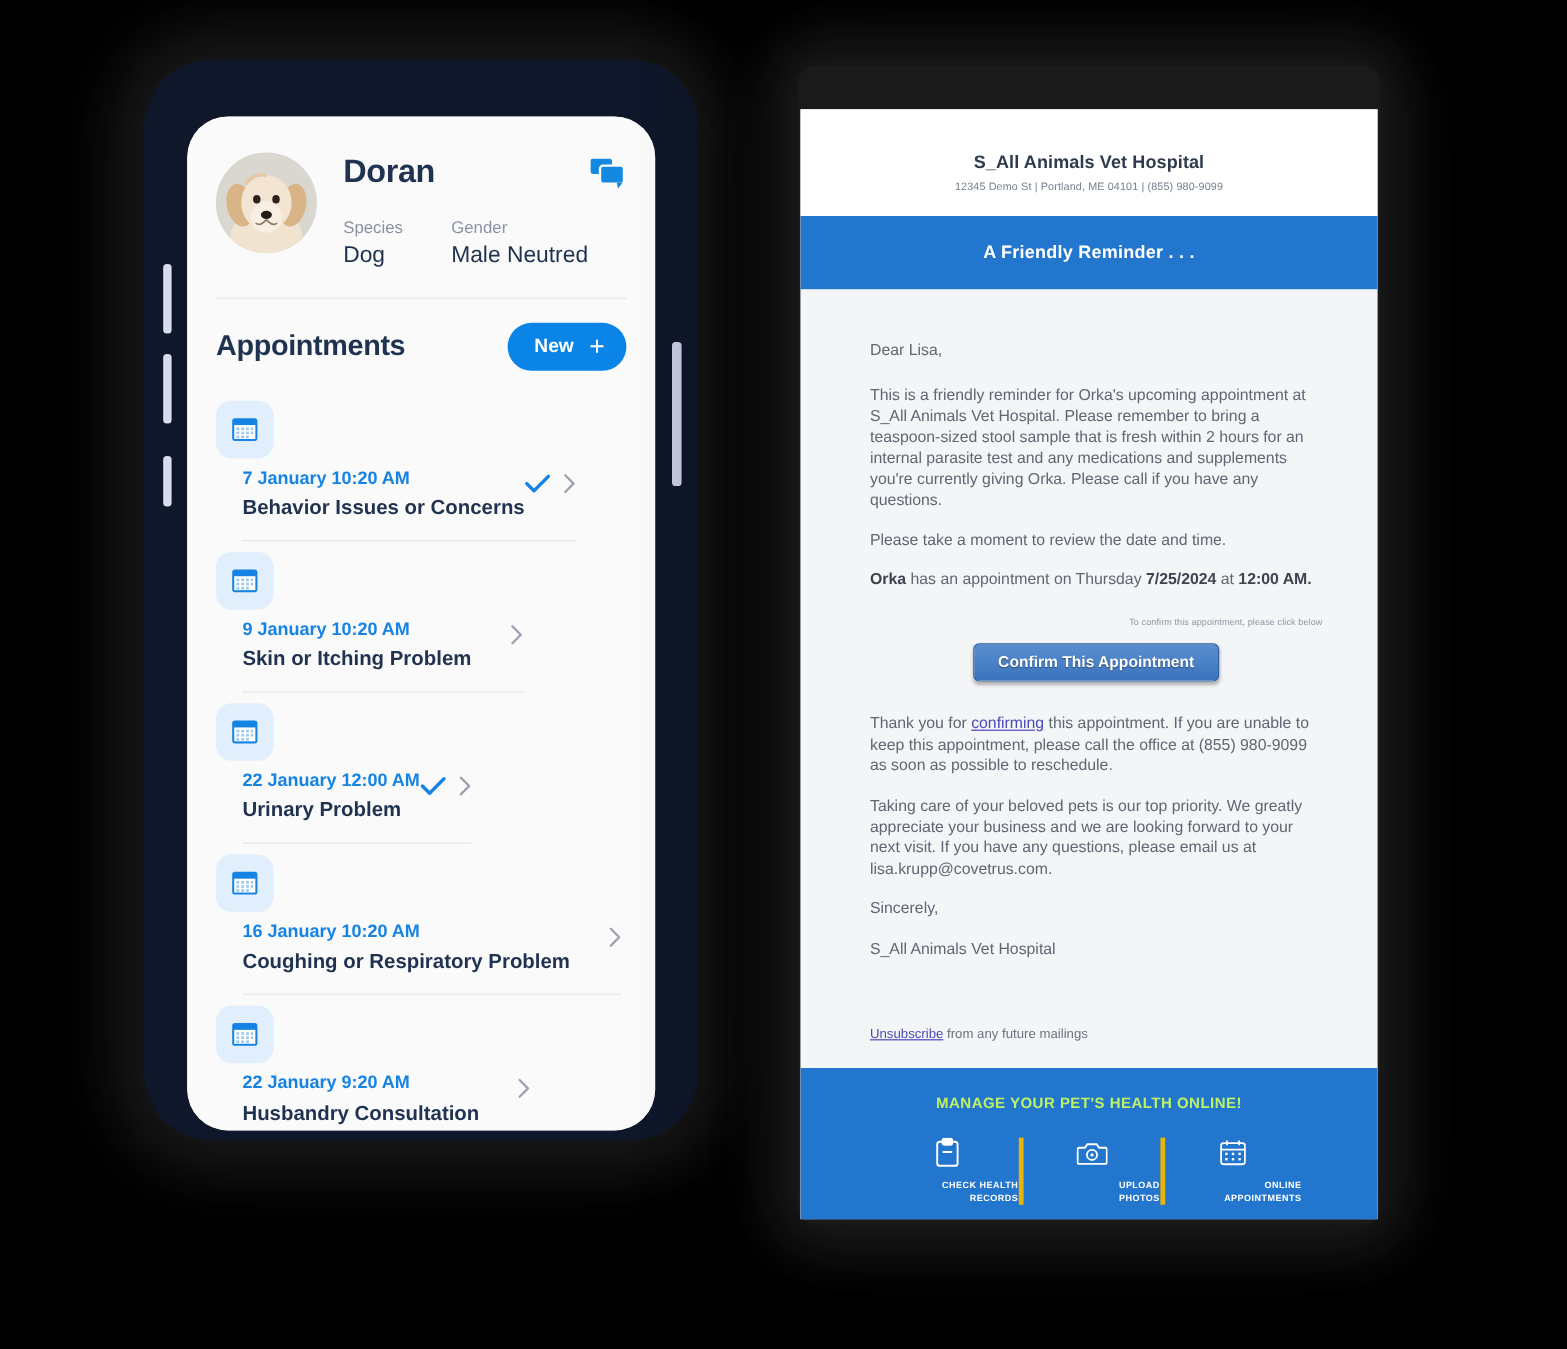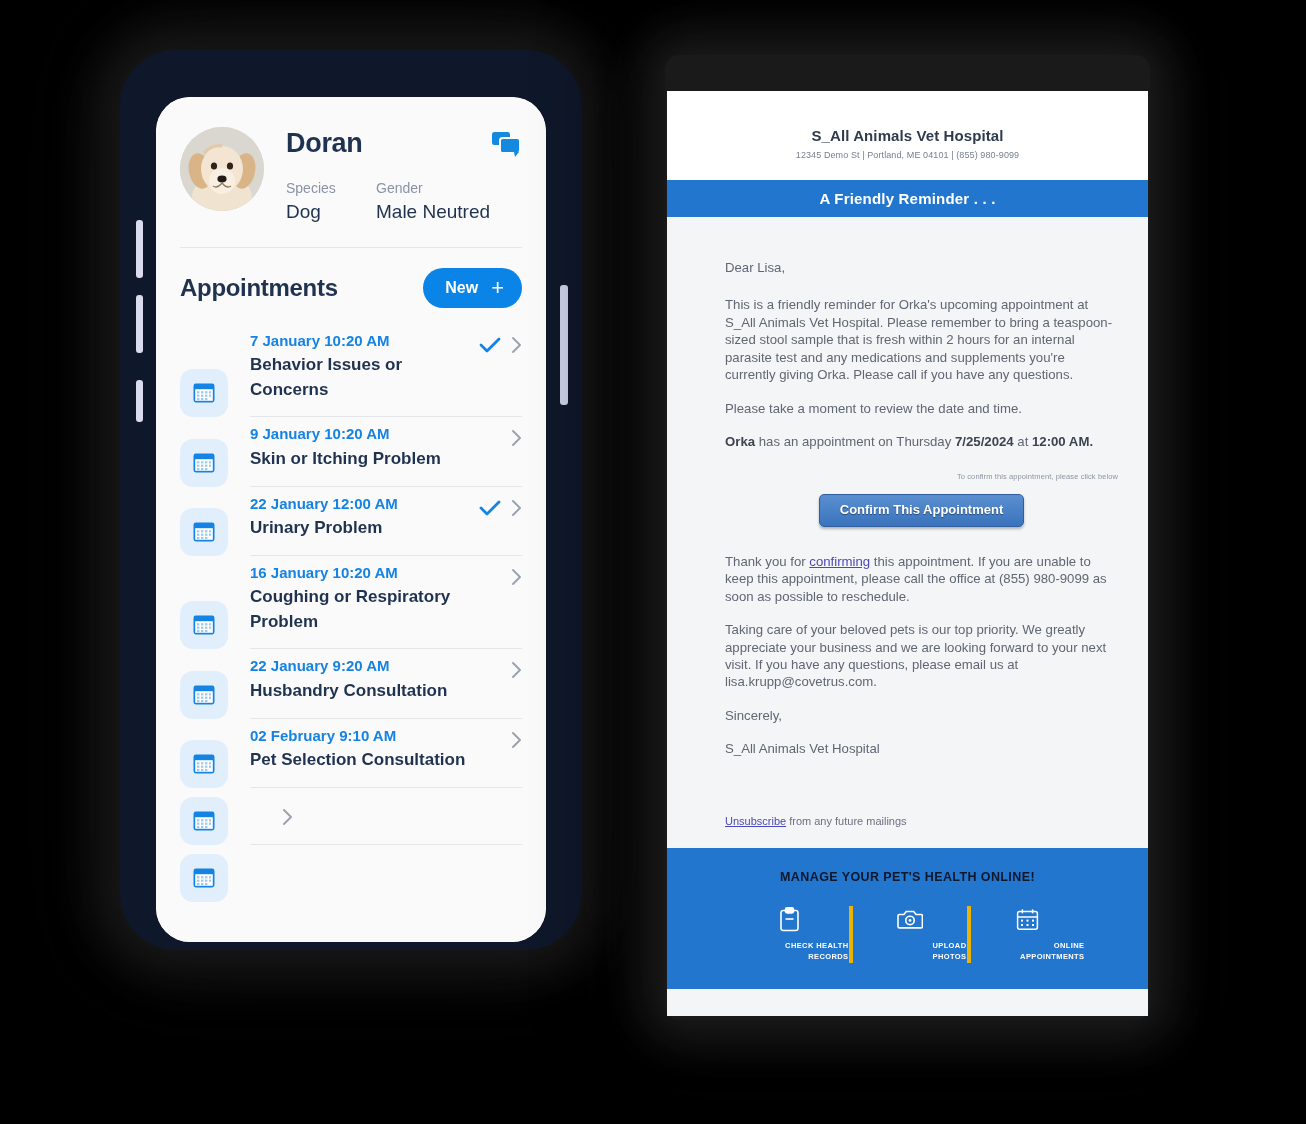--- a/index.html
+++ b/index.html
@@ -81,21 +81,21 @@
     background: #0b84e8; color: #fff;
     border: none; border-radius: 22px;
     padding: 9px 18px 9px 22px;
     font-family: inherit; font-size: 16px; font-weight: bold;
     cursor: pointer;
   }
   #new-plus { font-size: 22px; font-weight: 400; line-height: 1; }
 
   
   #appt-list { margin-top: 2px; }
-  .appt-row { display: flex; align-items: flex-end; }
+  .appt-row { display: flex; align-items: flex-start; flex-direction: column; }
   .appt-cal-wrap {
     flex: 0 0 48px; width: 48px; height: 48px;
     background: #e1eefb; border-radius: 13px;
     display: flex; align-items: center; justify-content: center;
     margin-top: 9px;
   }
   .appt-body {
     flex: 1; margin-left: 22px;
     padding: 6px 0 14px 0;
     border-bottom: 1px solid #e4e6ea;
@@ -121,44 +121,44 @@
     position: absolute; left: 2px; top: 36px;
     width: 481px; height: 925px;
     background: #f4f5f7;
     overflow: hidden;
   }
   #email-top { background: #ffffff; padding: 36px 0 20px 0; text-align: center; }
   #clinic-name { font-size: 15px; color: #2f3b4d; font-weight: bold; letter-spacing: 0.1px; }
   #clinic-address { font-size: 9px; color: #76808f; margin-top: 6px; letter-spacing: 0.1px; }
   #email-banner {
     background: #2376ce; color: #ffffff;
-    text-align: center; padding: 10px 0;
+    text-align: center; padding: 22px 0;
     font-size: 15px; font-weight: bold; letter-spacing: 0.2px;
   }
-  #email-body { padding: 42px 30px 0 58px; color: #5f6773; font-size: 13.2px; line-height: 1.32; }
+  #email-body { padding: 42px 46px 0 58px; color: #5f6773; font-size: 13.2px; line-height: 1.32; }
   #email-body p { margin-bottom: 16px; }
   #greeting { margin-bottom: 20px !important; }
   .strong-dark { color: #3c4450; font-weight: bold; }
   #confirm-note { text-align: right; font-size: 7.5px; color: #8d95a1; margin: 22px 0 12px 0; letter-spacing: 0.1px; }
   #confirm-wrap { text-align: center; margin-bottom: 26px; }
   #confirm-button {
     display: inline-block;
     background: linear-gradient(#5a8fd0, #3a73bd);
     border: 1px solid #2f5f9e; border-radius: 5px;
     color: #ffffff; font-size: 13px; font-weight: bold;
     font-family: inherit;
     padding: 8px 20px; line-height: 1.12; cursor: pointer;
     text-shadow: 0 1px 1px rgba(0,0,0,0.45);
     box-shadow: 0 2px 3px rgba(0,0,0,0.28);
   }
   .email-link { color: #4b49b8; text-decoration: underline; }
   #unsubscribe-line { margin-top: 56px; font-size: 11px; color: #6b7280; }
   #email-footer { background: #2376ce; padding: 22px 0 26px 0; margin-top: 20px; }
   #footer-heading {
-    text-align: center; color: #0f172a; font-size: 12.5px;
+    text-align: center; color: #bef264; font-size: 12.5px;
     font-weight: bold; letter-spacing: 0.4px; margin-bottom: 22px;
   }
   #footer-actions { display: flex; justify-content: center; align-items: flex-start; }
   .footer-action {
     width: 118px; text-align: right; color: #ffffff;
     font-size: 7.5px; font-weight: bold; letter-spacing: 0.4px; line-height: 1.5;
   }
   .footer-action.divided { border-left: 4px solid #eab308; }
   .footer-ico { height: 26px; margin-bottom: 8px; display: flex; align-items: center; justify-content: center; }
 </style>

